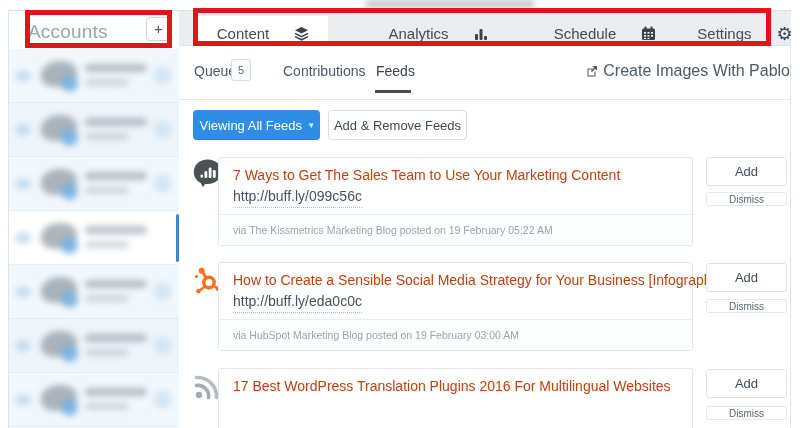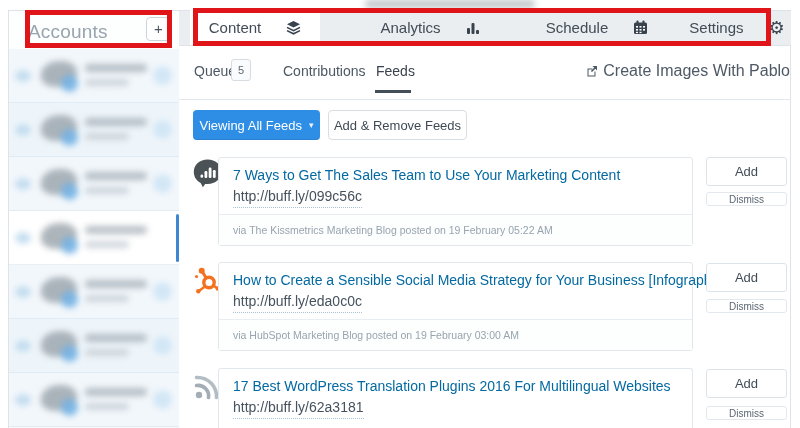--- a/index.html
+++ b/index.html
@@ -23,21 +23,21 @@
   .dot   { left:6px;  top:21px; width:16px; height:12px; border-radius:50%; background:#bcd9ee; opacity:.85; }
   .avatar{ left:32px; top:12px; width:36px; height:26px; border-radius:55% 45% 60% 40%; background:#99a3ab; opacity:.8; }
   .abadge{ left:52px; top:26px; width:17px; height:17px; border-radius:50%; background:#6fb0e4; opacity:.85; }
   .l1 { left:76px; top:15px; width:62px; height:8px; border-radius:4px; background:#a7b1b9; opacity:.8; }
   .l2 { left:76px; top:30px; width:44px; height:7px; border-radius:4px; background:#c4cdd4; opacity:.8; }
   .rc { left:144px; top:17px; width:19px; height:19px; border-radius:50%; background:#cfe5f5; opacity:.9; }
   .selbar { position:absolute; right:0; top:3px; width:3px; height:48px; background:#3f87d2; border-radius:2px; }
 
   
   .nav-bar { left:179px; top:11px; width:612px; height:35px; background:#ebeef0; border-bottom:1px solid #dfe4e9; }
-  .nav-tab { position:absolute; top:10px; height:35px; display:flex; align-items:center; justify-content:center; gap:25px; font-size:15px; color:#414c57; cursor:pointer; }
+  .nav-tab { position:absolute; top:16px; height:35px; display:flex; align-items:center; justify-content:center; gap:25px; font-size:15px; color:#414c57; cursor:pointer;margin-left:8px; }
   .nav-tab.active { background:#ffffff; }
   .tab-content  { left:190px; width:130px; }
   .tab-analytics{ left:365px; width:130px; }
   .tab-schedule { left:532px; width:130px; }
   .tab-settings { left:674px; width:126px; }
   .gear-glyph { font-family:"DejaVu Sans", sans-serif; font-size:18px; line-height:1; color:#39434e; }
 
   
   .subnav-border { left:179px; top:99px; width:612px; height:1px; background:#e3e8ec; }
   .sub-item { position:absolute; top:63px; font-size:14px; color:#4c5864; cursor:pointer; }
@@ -50,21 +50,21 @@
 
   
   .viewing-btn { left:193px; top:110px; width:127px; height:30px; background:#2e8de4; border-radius:4px; color:#fff; font-size:13px; display:flex; align-items:center; justify-content:center; gap:7px; cursor:pointer; box-shadow:inset 0 -1px 0 rgba(0,0,0,.08); }
   .caret { font-size:9px; opacity:.9; }
   .addremove-btn { left:328px; top:110px; width:139px; height:30px; background:#fff; border:1px solid #d7dee4; border-radius:4px; color:#3f4a55; font-size:13px; display:flex; align-items:center; justify-content:center; cursor:pointer; }
 
   
   .feed-icon { width:30px; height:30px; }
   .card { position:absolute; left:218px; width:475px; border:1px solid #e1e7ec; border-radius:3px; background:#fff; }
   .card-main { padding:7px 14px 6px 14px; }
-  .card-title { font-size:14px; color:#0369a1; line-height:21px; white-space:nowrap; }
+  .card-title { font-size:14px; color:#c2410c; line-height:21px; white-space:nowrap; }
   .card-url { font-size:14px; color:#46525e; line-height:21px; display:inline-block; border-bottom:1px dotted #a9c3d6; cursor:pointer; }
   .card-foot { border-top:1px solid #e8edf1; padding:9px 14px; font-size:10.5px; color:#98a4af; background:#fdfefe; }
   .btn-add { position:absolute; left:706px; width:81px; height:29px; background:#fff; border:1px solid #dde4e9; border-radius:3px; font-size:13px; color:#414c58; display:flex; align-items:center; justify-content:center; cursor:pointer; }
   .btn-dismiss { position:absolute; left:706px; width:81px; height:14px; background:#fff; border:1px solid #e2e8ed; border-radius:3px; font-size:10px; color:#5a6672; display:flex; align-items:center; justify-content:center; cursor:pointer; }
 
   
   .anno { border:5px solid #e0151a; background:transparent; pointer-events:none; z-index:50; }
   .anno-accounts { left:25px; top:10px; width:147px; height:38px; }
   .anno-nav { left:193px; top:8px; width:578px; height:38px; }
 </style>
@@ -258,21 +258,20 @@
   <div class="abs" style="left:193px; top:371px;">
     <svg class="feed-icon" viewBox="0 0 30 30">
       <circle cx="6" cy="24" r="3.2" fill="#a2adb5"></circle>
       <path d="M3.5 14.5 A 10.5 10.5 0 0 1 15.5 26.5" fill="none" stroke="#a2adb5" stroke-width="3.6" stroke-linecap="round"></path>
       <path d="M3.5 6.5 A 19 19 0 0 1 23.5 26.5" fill="none" stroke="#b3bdc4" stroke-width="3.6" stroke-linecap="round"></path>
     </svg>
   </div>
   <div class="card" style="top:368px; height:60px; border-bottom:none; border-radius:3px 3px 0 0;">
     <div class="card-main">
       <div class="card-title">17 Best WordPress Translation Plugins 2016 For Multilingual Websites</div>
-      <span class="card-url">http://buff.ly/62a3181</span>
     </div>
   </div>
   <div class="btn-add" style="top:369px;">Add</div>
   <div class="btn-dismiss" style="top:406px;">Dismiss</div>
 
   <div class="abs anno anno-accounts"></div>
   <div class="abs anno anno-nav"></div>
 
 </div>
 

